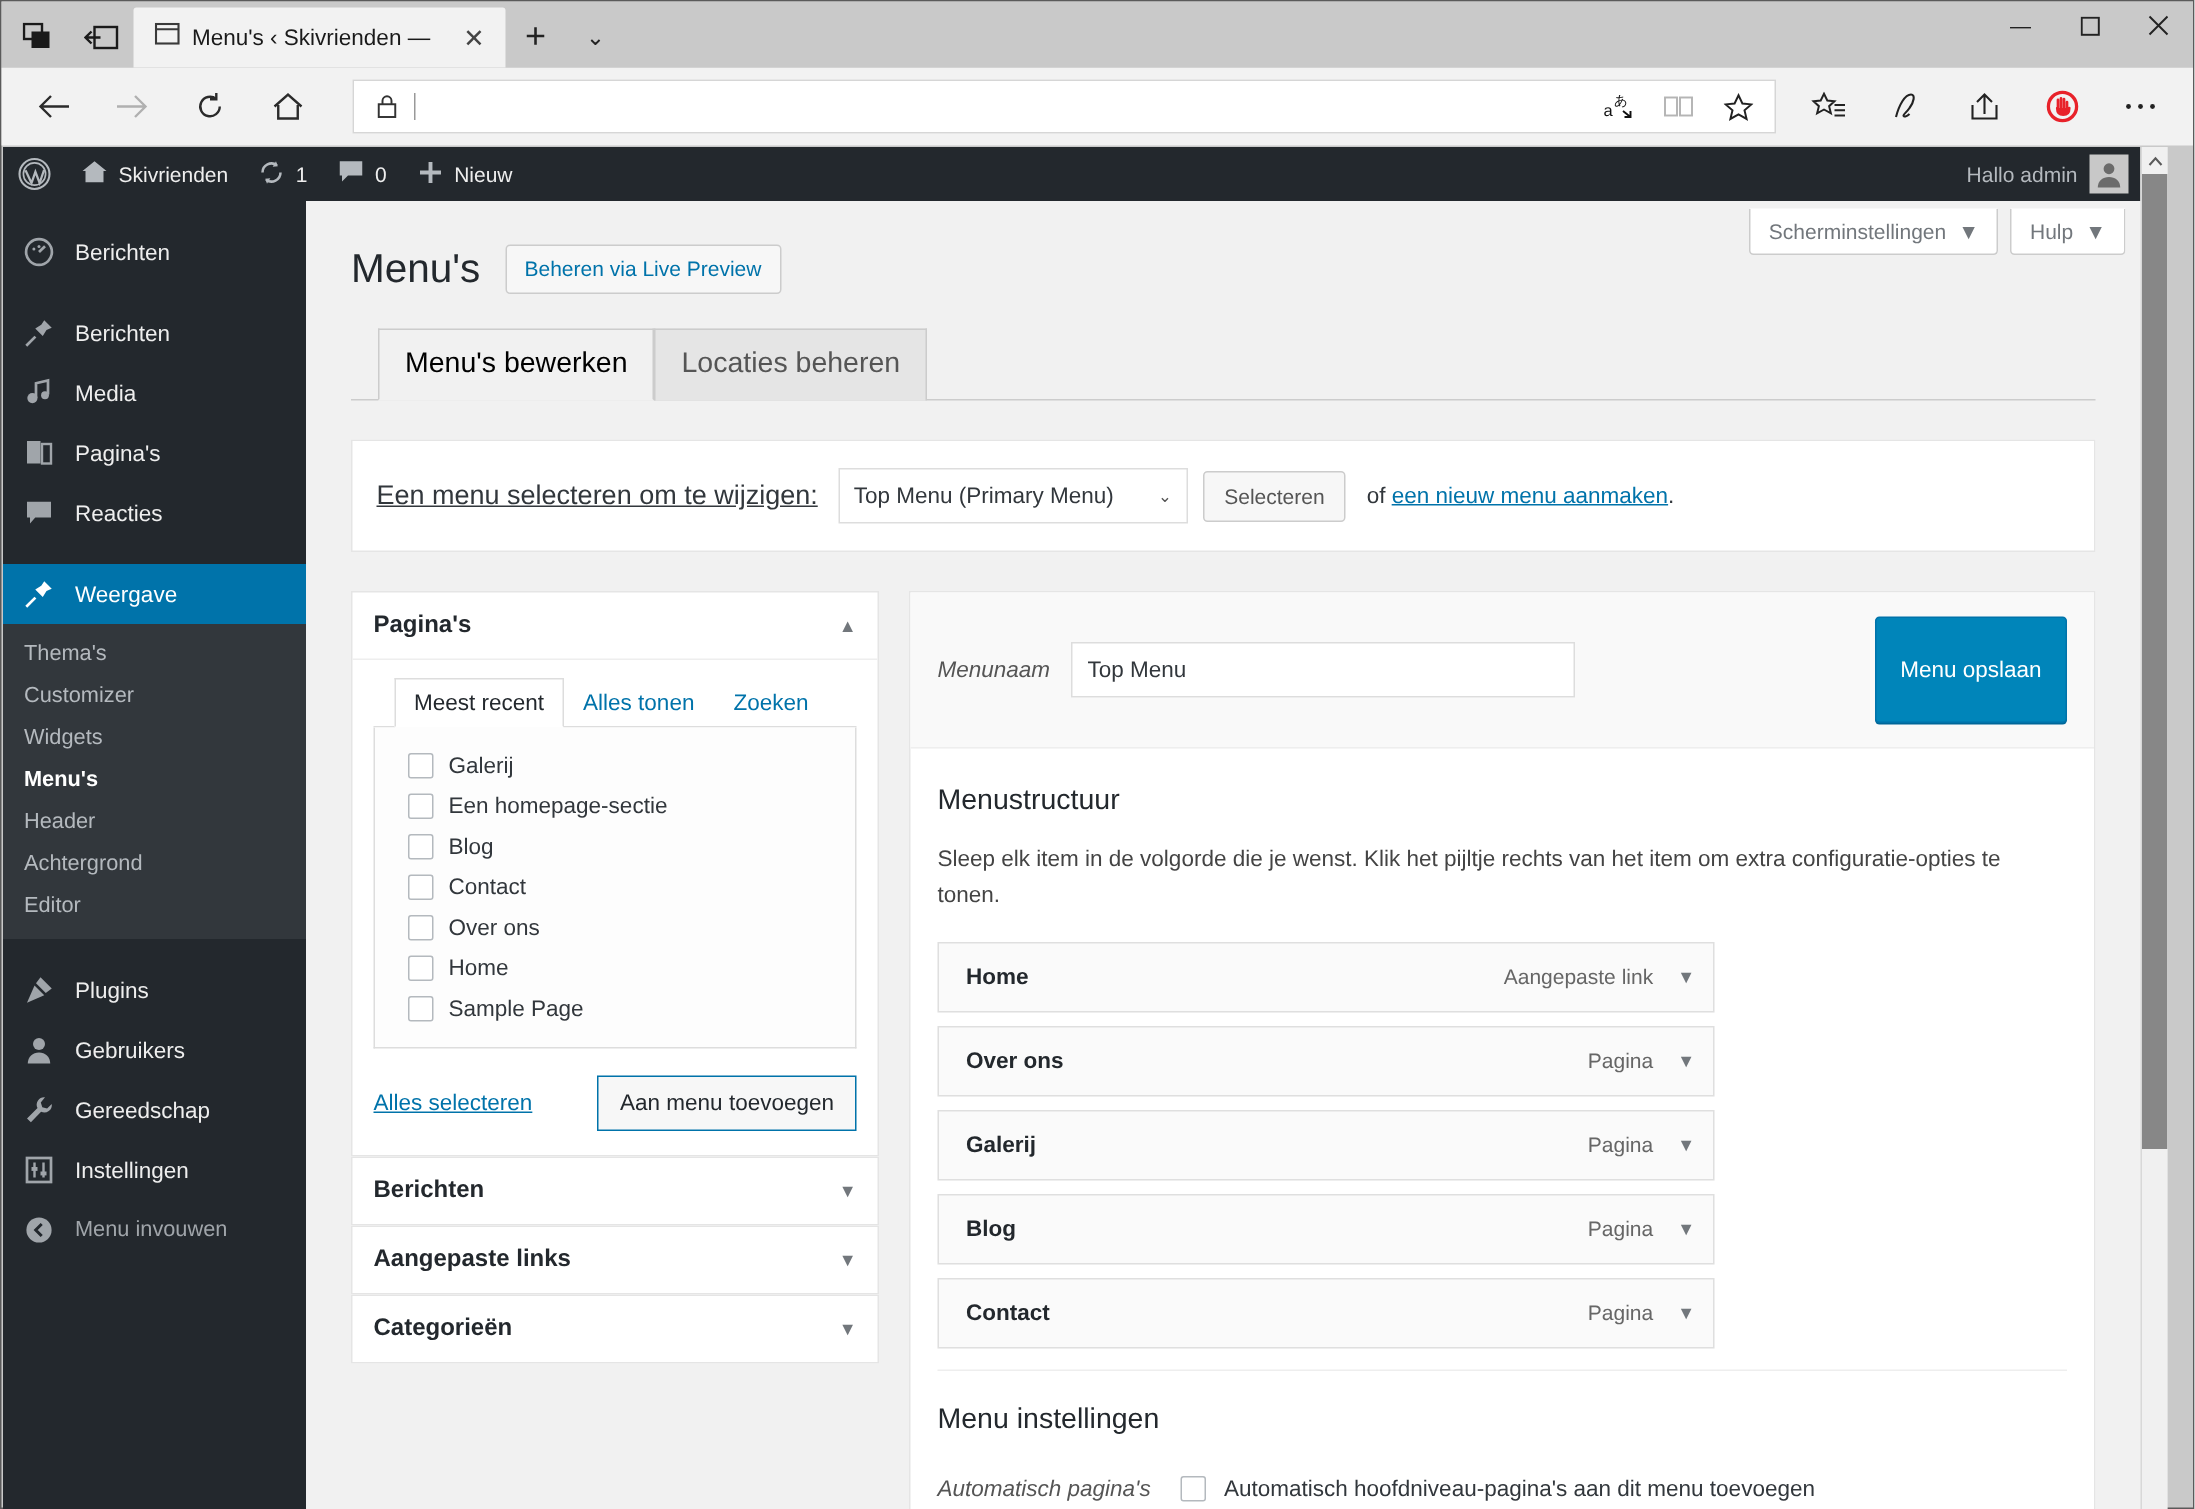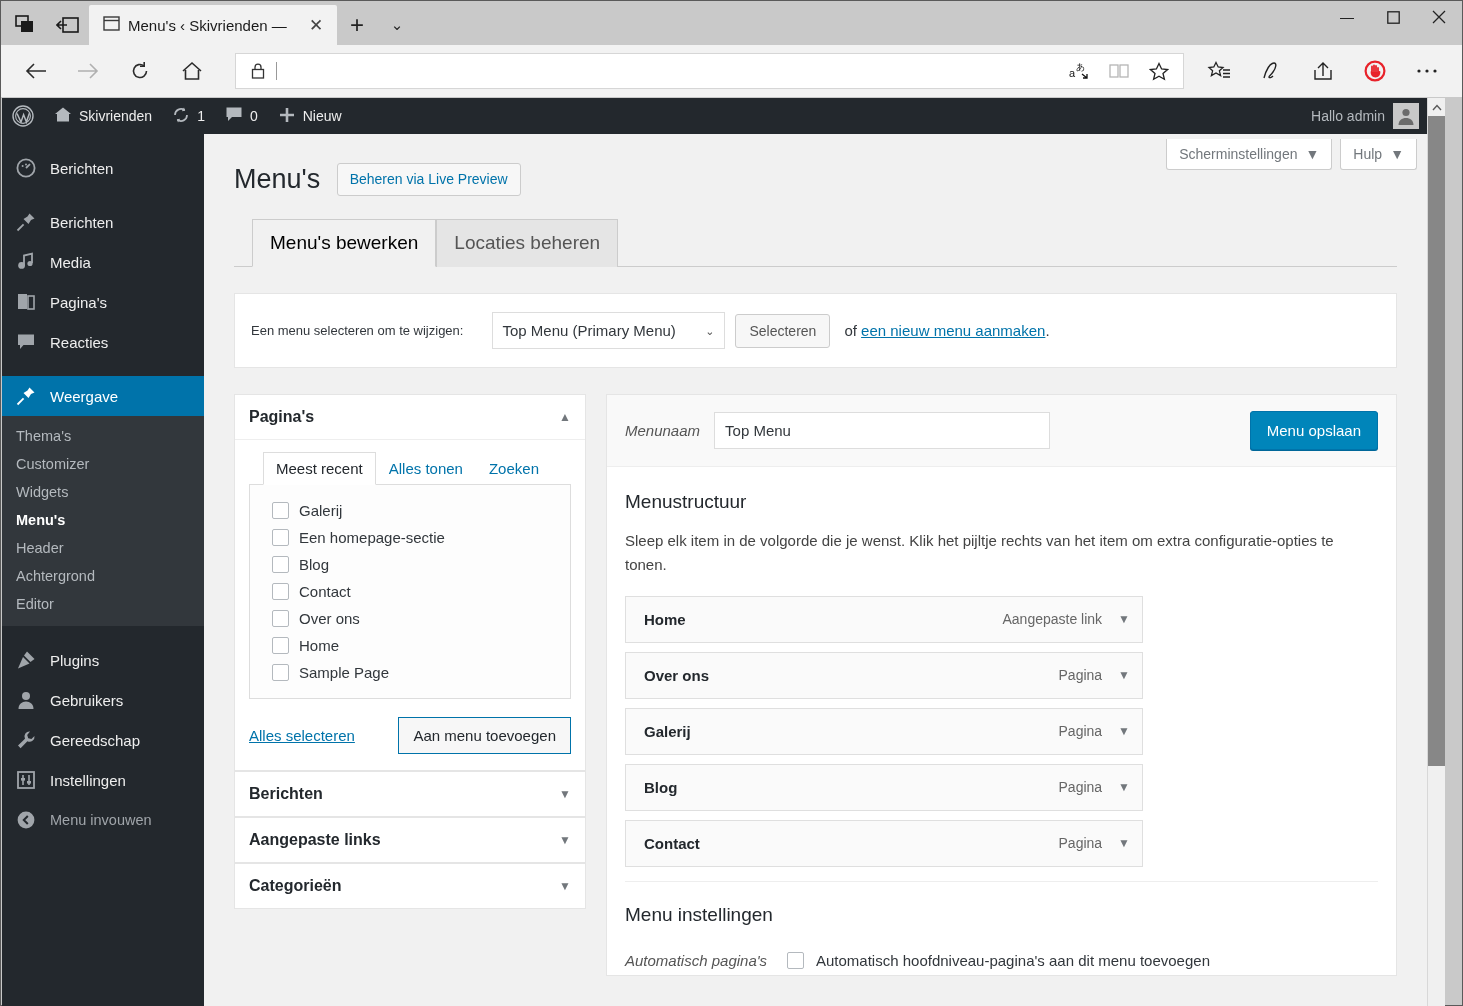--- a/index.html
+++ b/index.html
@@ -85,21 +85,21 @@
     font-size:14px; padding:6px 12px; line-height:1.4;
   }
   .nav-tab-wrapper { margin-top:22px; border-bottom:1px solid #ccc; padding-left:18px; display:flex; }
   .nav-tab {
     background:#e5e5e5; border:1px solid #ccc; border-bottom:none; color:#555;
     font-size:19px; padding:10px 17px 11px 17px; margin-bottom:-1px; line-height:1.33;
   }
   .nav-tab.active { background:#f1f1f1; border-bottom:1px solid #f1f1f1; color:#000; }
 
   .menuselect-box { background:#fff; border:1px solid #e5e5e5; margin-top:26px; padding:18px 16px; display:flex; align-items:center; gap:0; }
-  .menuselect-box .lead { font-size:13px; color:#32373c; margin-right:29px; }
+  .menuselect-box .lead { font-size:18px; color:#32373c; margin-right:14px;text-decoration:underline; }
   .select {
     border:1px solid #ddd; background:#fff; font-size:15px; color:#32373c;
     padding:7px 34px 7px 9px; position:relative; min-width:233px; height:37px; display:flex; align-items:center;
   }
   .select .caret { position:absolute; right:10px; top:50%; transform:translateY(-50%); font-size:11px; color:#555; }
   .btn-secondary {
     background:#f7f7f7; border:1px solid #ccc; border-radius:3px; color:#555;
     font-size:14px; padding:8px 13px; margin-left:10px;
   }
   .of-text { font-size:15px; color:#32373c; margin-left:14px; }
@@ -127,21 +127,21 @@
   .chk-row { display:flex; align-items:center; gap:10px; padding:5px 0; font-size:15px; color:#32373c; }
   .cbx { width:17px; height:17px; border:1px solid #b4b9be; background:#fff; border-radius:2px; flex:none; }
   .panel-foot { display:flex; justify-content:space-between; align-items:center; margin-top:18px; }
   .link-u { color:#0073aa; font-size:15px; }
   .btn-add { background:#f7f7f7; border:1px solid #0073aa; border-radius:0; color:#23282d; font-size:15px; padding:9px 14px; }
 
   .menu-edit { background:#fff; border:1px solid #e5e5e5; }
   .menu-name-row { display:flex; align-items:center; padding:16px 18px; border-bottom:1px solid #eee; background:#f9f9f9; }
   .menu-name-row .lbl { font-style:italic; font-size:15px; color:#555; margin-right:14px; }
   .name-input { border:1px solid #ddd; padding:9px 10px; font-size:15px; color:#32373c; width:336px; background:#fff; }
-  .btn-primary { margin-left:auto; background:#0085ba; border:1px solid #0073aa; border-radius:3px; color:#fff; font-size:15px; padding:10px 16px; box-shadow:0 1px 0 #006799; }
+  .btn-primary { margin-left:auto; background:#0085ba; border:1px solid #0073aa; border-radius:3px; color:#fff; font-size:15px; padding:26px 16px; box-shadow:0 1px 0 #006799; }
   .menu-body { padding:18px 18px 0 18px; }
   h3.sect { font-size:19px; font-weight:400; color:#23282d; margin:6px 0 14px 0; }
   .hint { font-size:15px; color:#444; line-height:1.55; margin:16px 0 20px 0; max-width:775px; }
   .menu-item {
     border:1px solid #dfdfdf; background:#fafafa; margin-bottom:9px;
     display:flex; align-items:center; padding:14px 12px 14px 18px; width:518px;
   }
   .mi-title { font-size:15px; font-weight:bold; color:#23282d; }
   .mi-type { margin-left:auto; font-size:14px; color:#666; }
   .mi-caret { margin-left:16px; color:#72777c; font-size:12px; }

